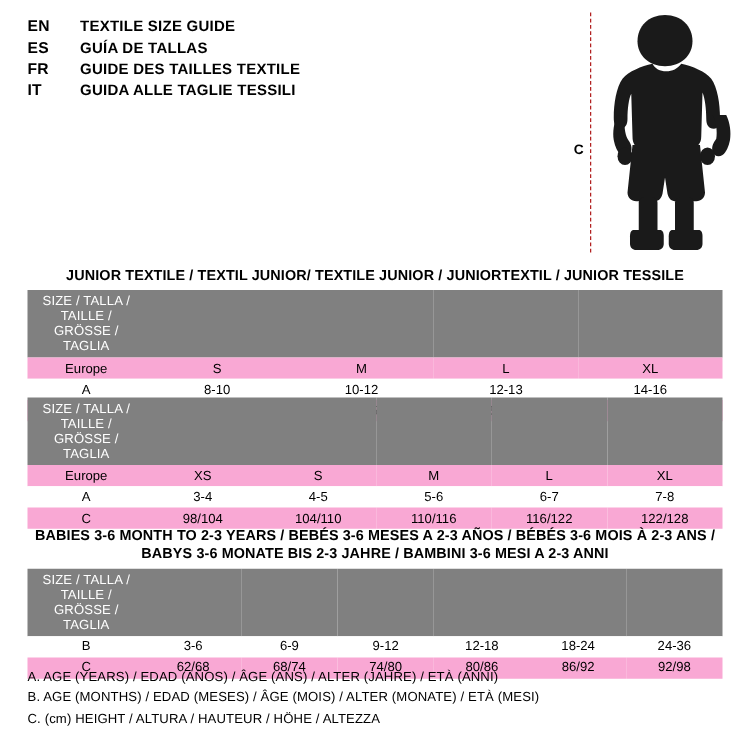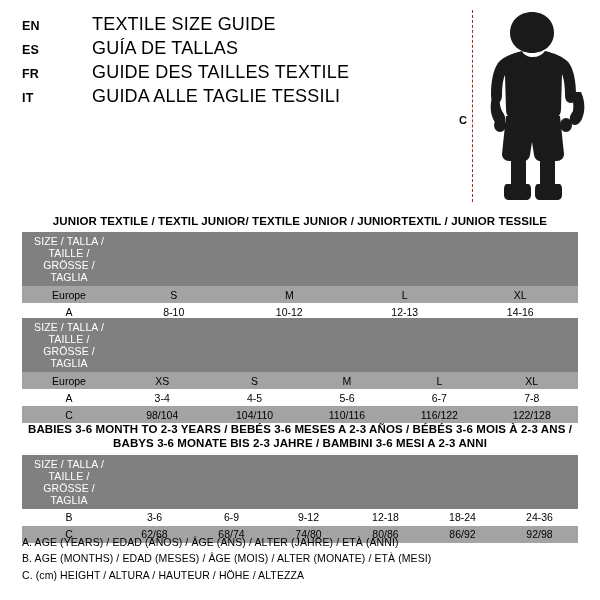--- a/index.html
+++ b/index.html
@@ -20,31 +20,30 @@
   .header {
     position: absolute;
     left: 22px;
     top: 14px;
     width: 430px;
   }
   .header-row {
     display: flex;
     align-items: baseline;
     margin-bottom: 3px;
-    gap: 28px;
   }
   .header-lang {
     width: 42px;
     font-size: 12.5px;
     font-weight: bold;
     letter-spacing: 0.2px;
   }
   .header-title {
-    font-size: 18px;
-    font-weight: normal;
+    font-size: 12px;
+    font-weight: bold;
     letter-spacing: 0.2px;
   }
 
   
   .figure-area {
     position: absolute;
     left: 452px;
     top: 8px;
     width: 140px;
     height: 200px;
@@ -100,21 +99,21 @@
     font-weight: normal;
     padding: 3px 4px;
     letter-spacing: 0.1px;
   }
   table.size-table td {
     font-size: 10.5px;
     padding: 2.5px 4px;
     vertical-align: middle;
   }
   table.size-table tr.shaded td {
-    background: #a3a3a3;
+    background: #f9a8d4;
   }
   table.size-table tr.plain td {
     background: #ffffff;
   }
   .col-label { width: 86px; }
 
   
   .legend {
     position: absolute;
     left: 22px;

